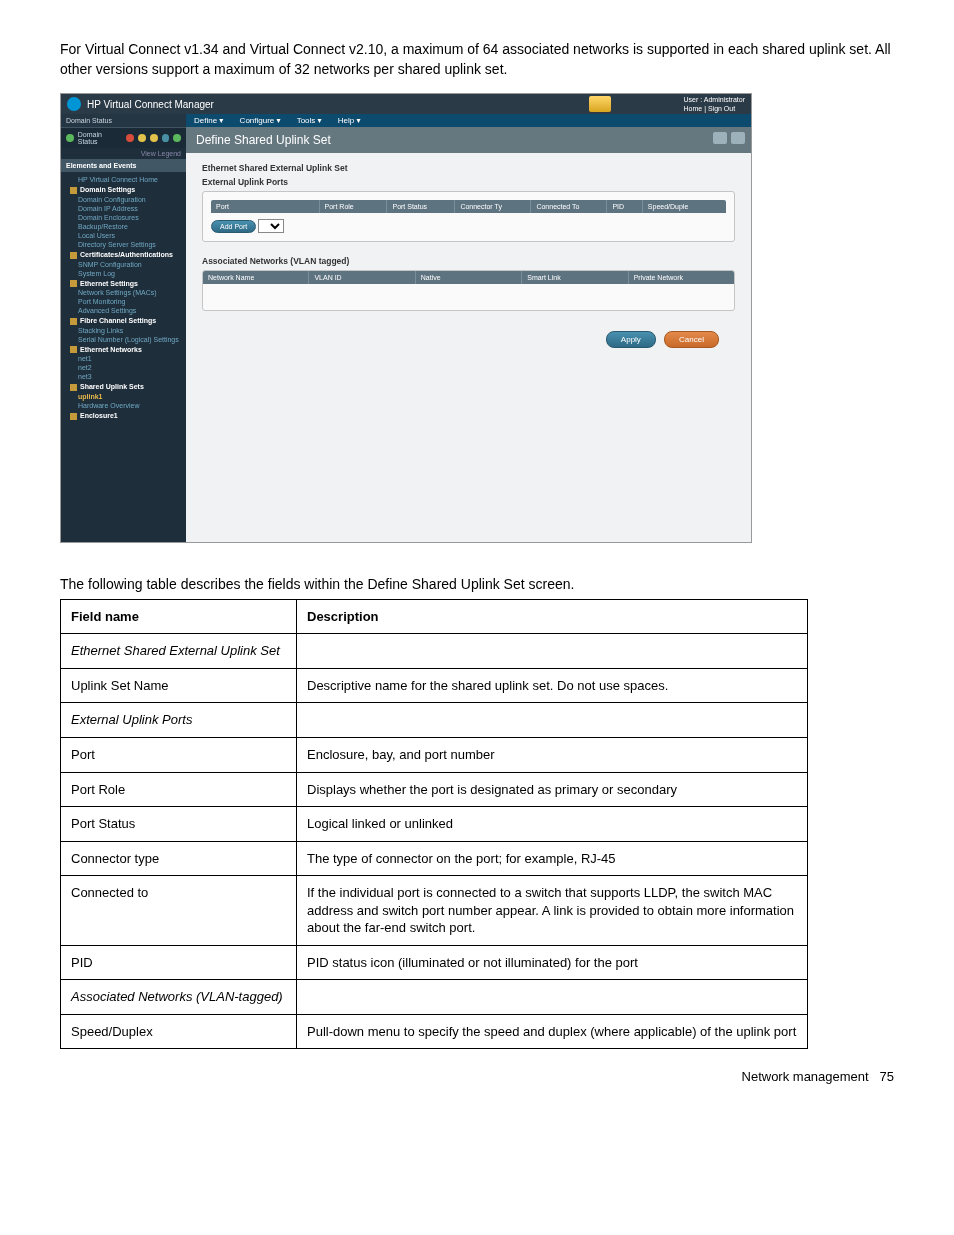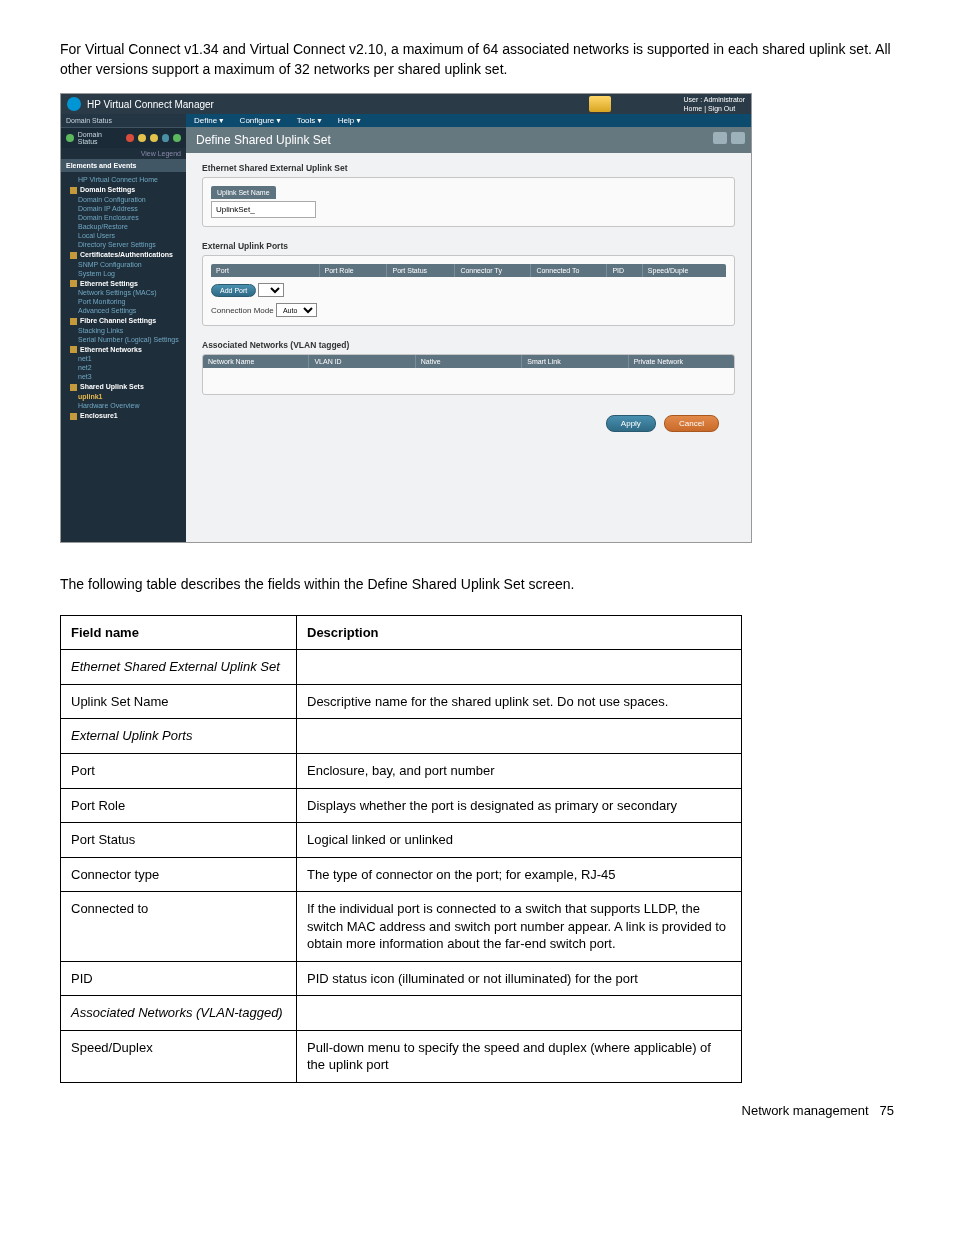--- a/index.html
+++ b/index.html
@@ -219,26 +219,26 @@
     height: 14px;
     padding: 0 2px;
   }
   .action-row {
     text-align: right;
     padding: 6px 16px 0 0;
   }
   .action-row .btn { margin-left: 6px; padding: 3px 14px; font-size: 8px; }
 
   .caption {
-    margin: 16px 0 20px 0;
+    margin: 16px 0 4px 0;
     line-height: 1.4;
   }
   table.desc {
     border-collapse: collapse;
-    width: 682px;
+    width: 748px;
     font-size: 13px;
   }
   table.desc th, table.desc td {
     border: 1px solid #000;
     padding: 8px 10px;
     text-align: left;
     vertical-align: top;
     line-height: 1.35;
   }
   table.desc th {
@@ -320,46 +320,36 @@
       <div class="ss-page-title">
         <span>Define Shared Uplink Set</span>
         <span class="rt">
           <span></span>
           <span></span>
         </span>
       </div>
 
       <div class="panel">
         <div class="panel-header">Ethernet Shared External Uplink Set</div>
-        <div class="panel-box">
-          <span class="col-head">Uplink Set Name</span>
-          <input class="text-input" value="UplinkSet_" style="">
-        </div>
 
         <div class="panel-header">External Uplink Ports</div>
         <div class="panel-box">
           <div class="row-cells">
             <div style="flex:1.2">Port</div>
             <div style="flex:0.7">Port Role</div>
             <div style="flex:0.7">Port Status</div>
             <div style="flex:0.8">Connector Ty</div>
             <div style="flex:0.8">Connected To</div>
             <div style="flex:0.3">PID</div>
             <div style="flex:0.9">Speed/Duple</div>
           </div>
           <div style="margin-top:6px;">
             <button class="btn">Add Port</button>
             <select class="sel"><option></option></select>
           </div>
-          <div style="margin-top:6px;">
-            <span>Connection Mode</span>
-            <select class="sel">
-              <option>Auto</option>
-            </select>
-          </div>
         </div>
 
         <div class="panel-header">Associated Networks (VLAN tagged)</div>
         <div class="panel-box" style="padding:0;">
           <div class="row-cells">
             <div>Network Name</div>
             <div>VLAN ID</div>
             <div>Native</div>
             <div>Smart Link</div>
             <div>Private Network</div>

